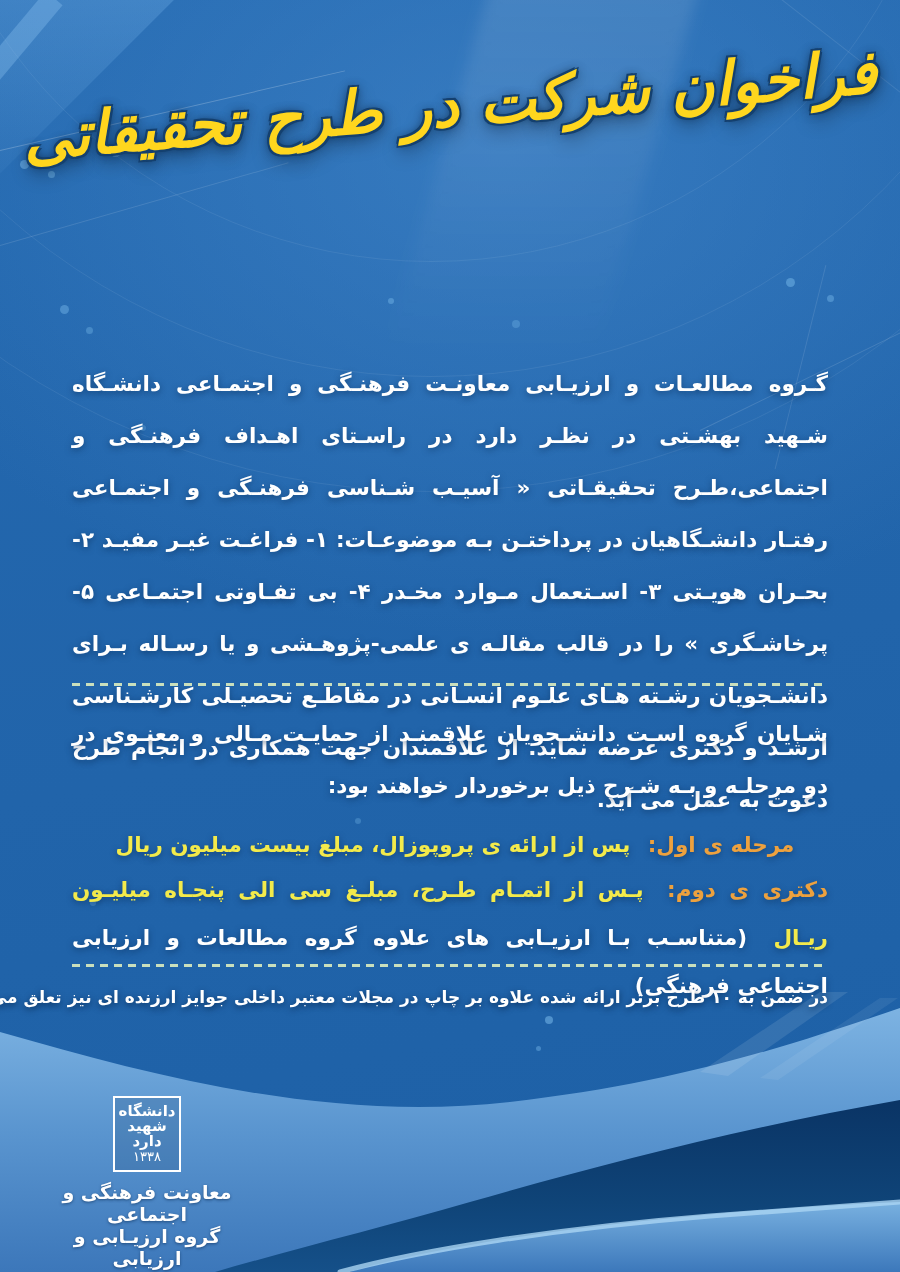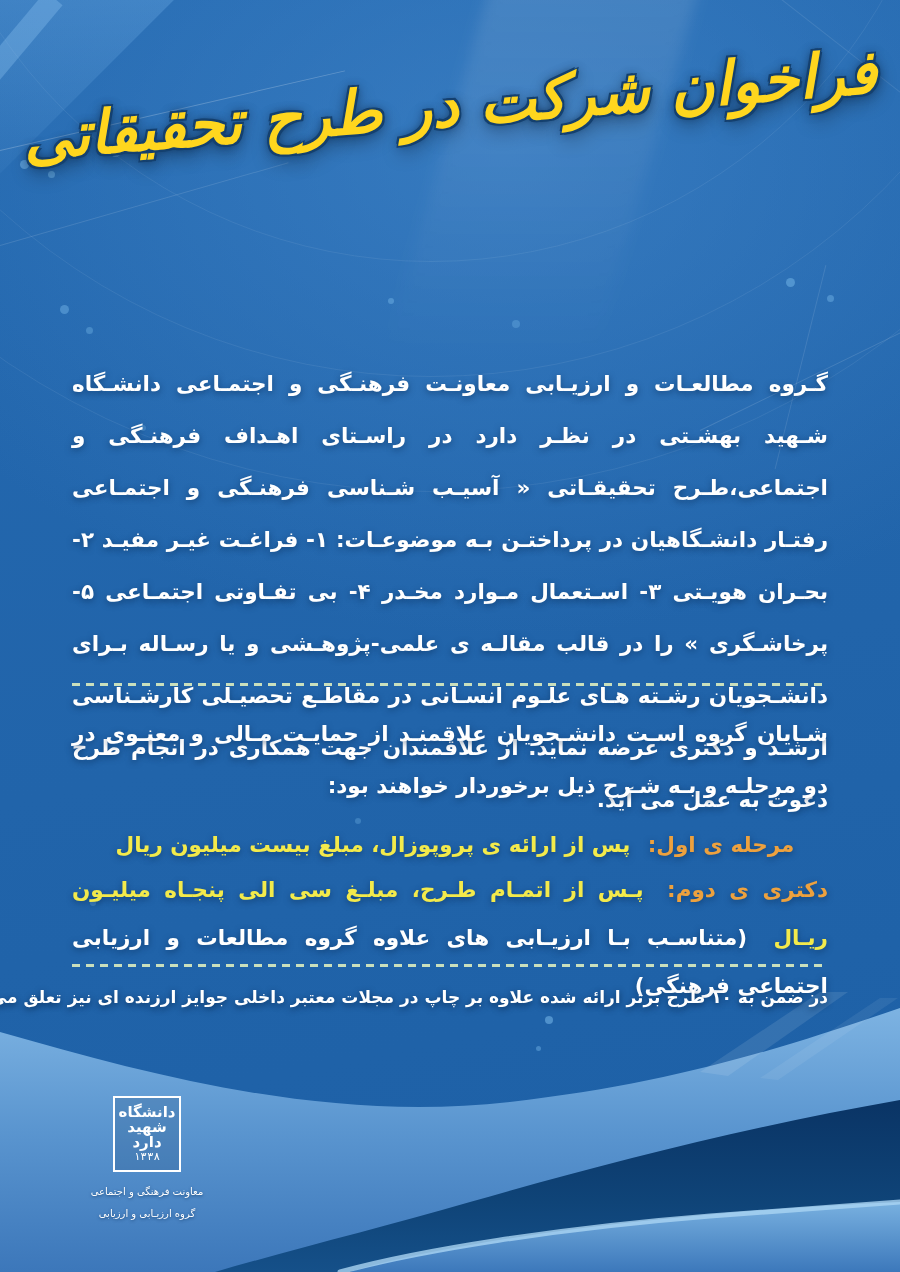--- a/index.html
+++ b/index.html
@@ -54,22 +54,22 @@
     text-align:center;white-space:nowrap;line-height:27px;
     text-shadow:0 2px 6px rgba(6,34,70,.75);}
   
   .waves{position:absolute;left:0;top:950px;}
   
   .logo-wrap{position:absolute;left:52px;top:1096px;width:190px;text-align:center;direction:rtl;}
   .seal{width:64px;height:72px;margin:0 auto;border:2.5px solid #ffffff;
     background:rgba(16,54,100,.18);display:flex;flex-direction:column;
     align-items:center;justify-content:center;}
   .seal-line{font-size:15px;font-weight:bold;line-height:15px;color:#fff;}
-  .seal-year{font-size:11px;letter-spacing:1px;margin-top:0;color:#fff;font-family:Liberation Mono, monospace;}
-  .caption{font-size:10px;font-weight:normal;line-height:22px;color:#fff;
+  .seal-year{font-size:13px;letter-spacing:1px;margin-top:0;color:#fff;}
+  .caption{font-size:19px;font-weight:bold;line-height:22px;color:#fff;
     text-shadow:0 1px 3px rgba(8,40,80,.6);}
   .caption-first{margin-top:9px;}
 </style>
 </head>
 <body>
 
 <div class="poster">
 
   <div class="arc arc1"></div>
   <div class="arc arc2"></div>

